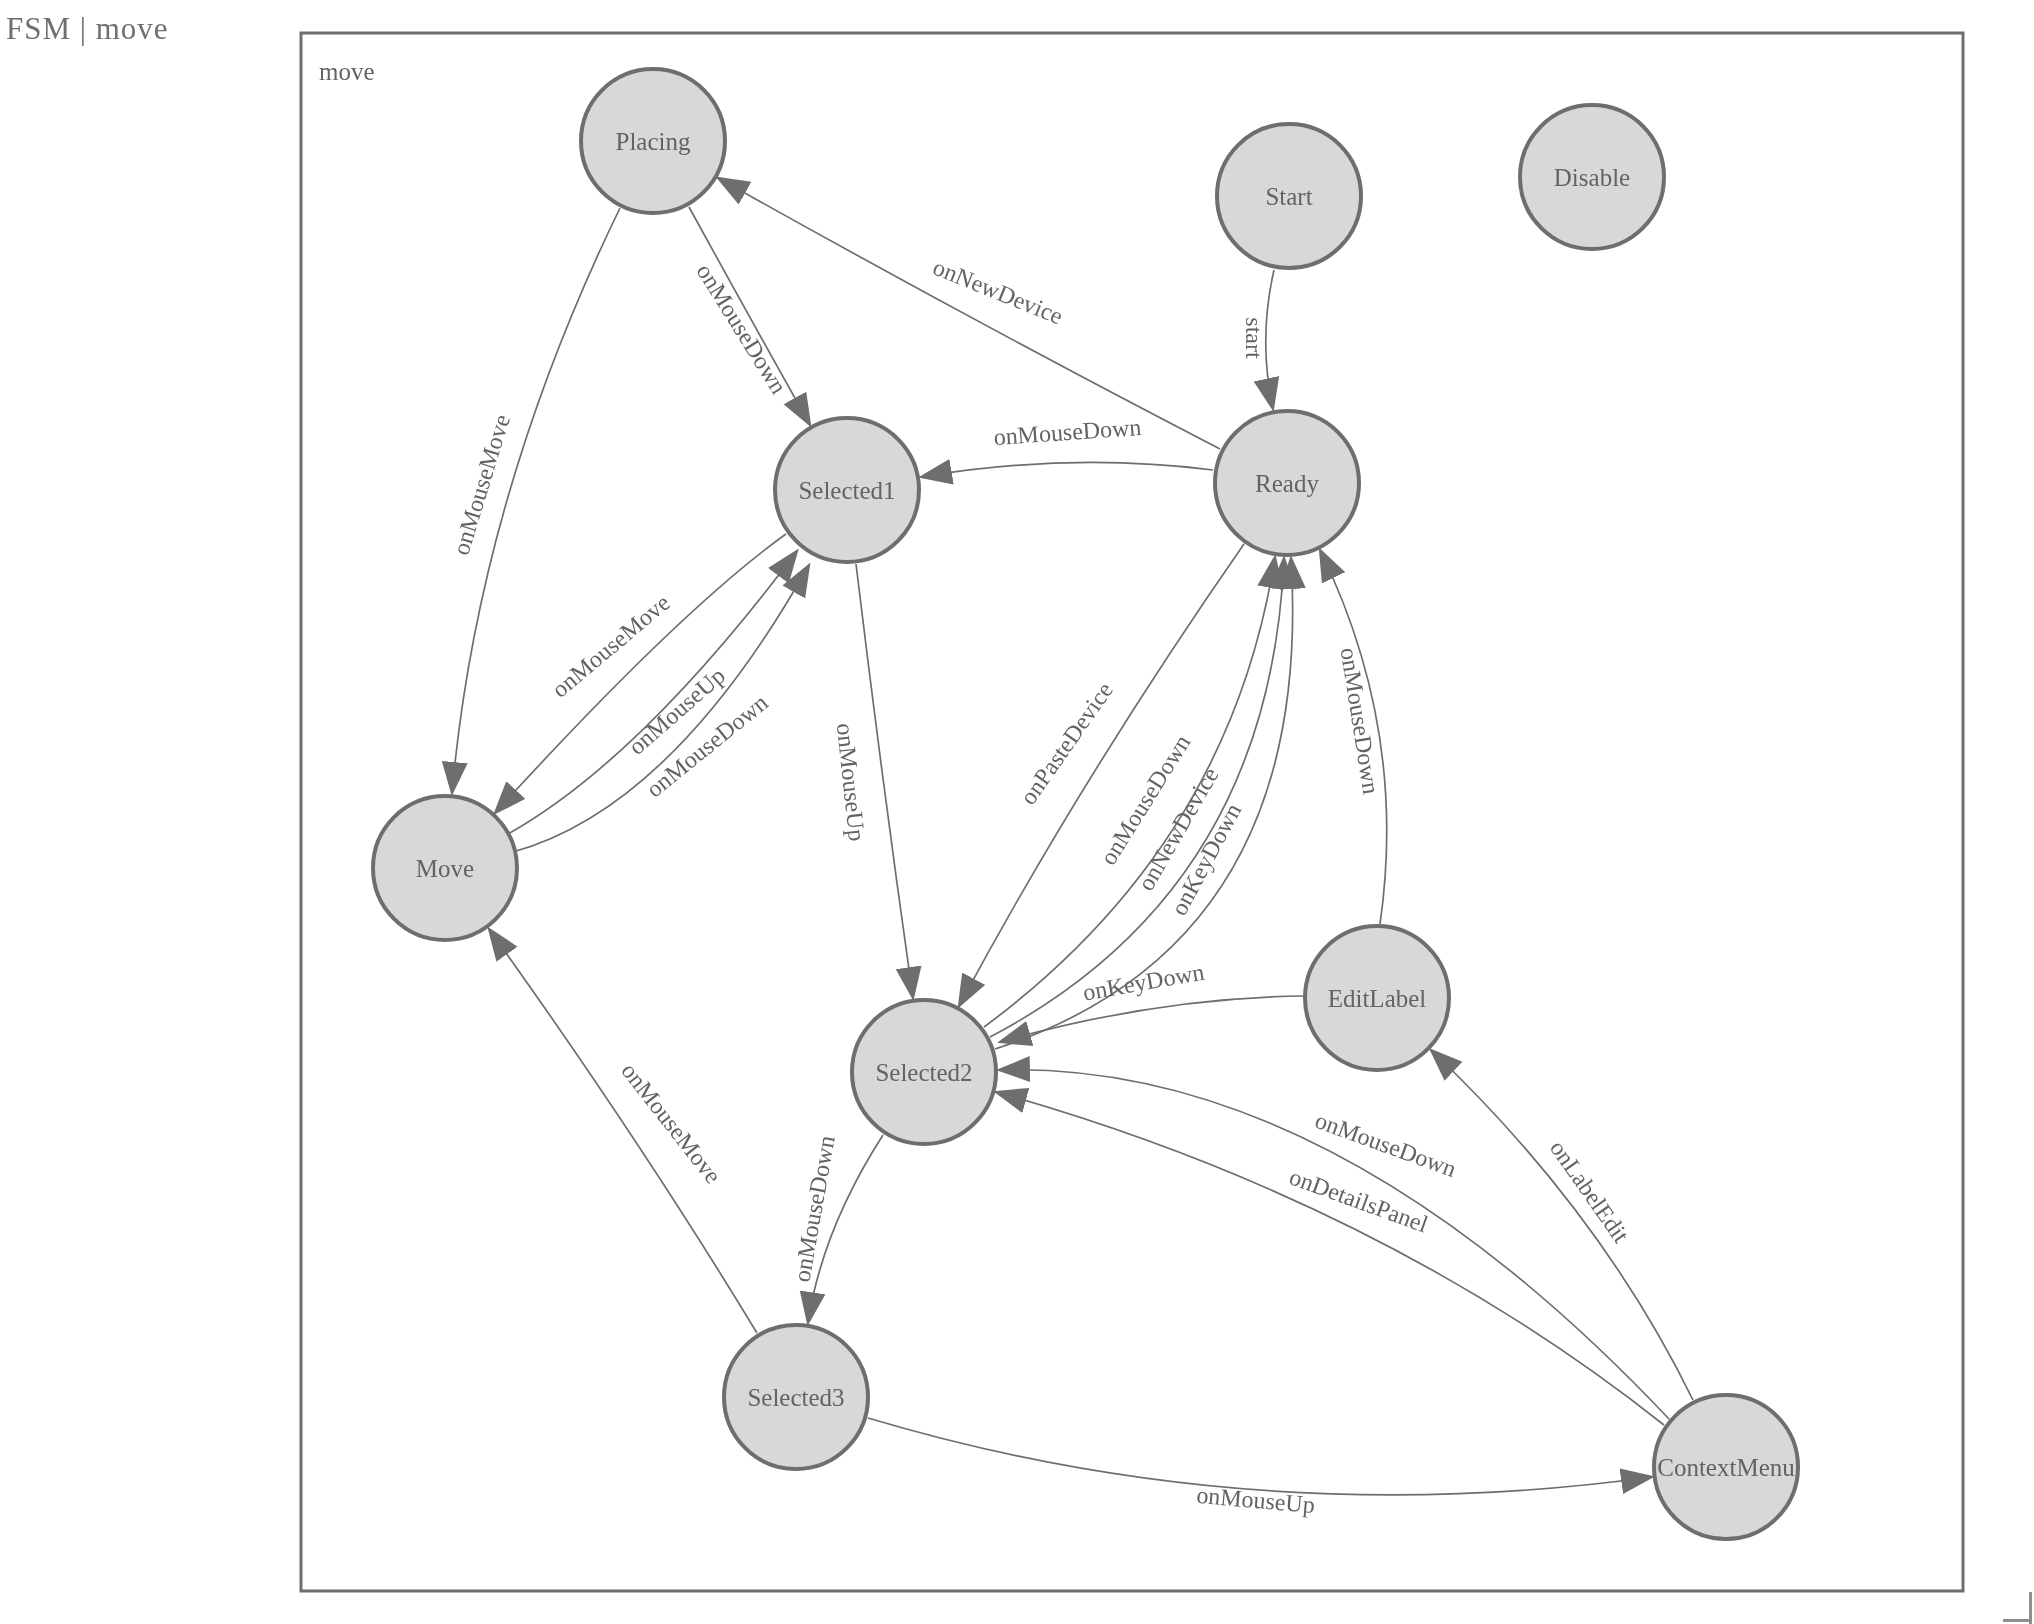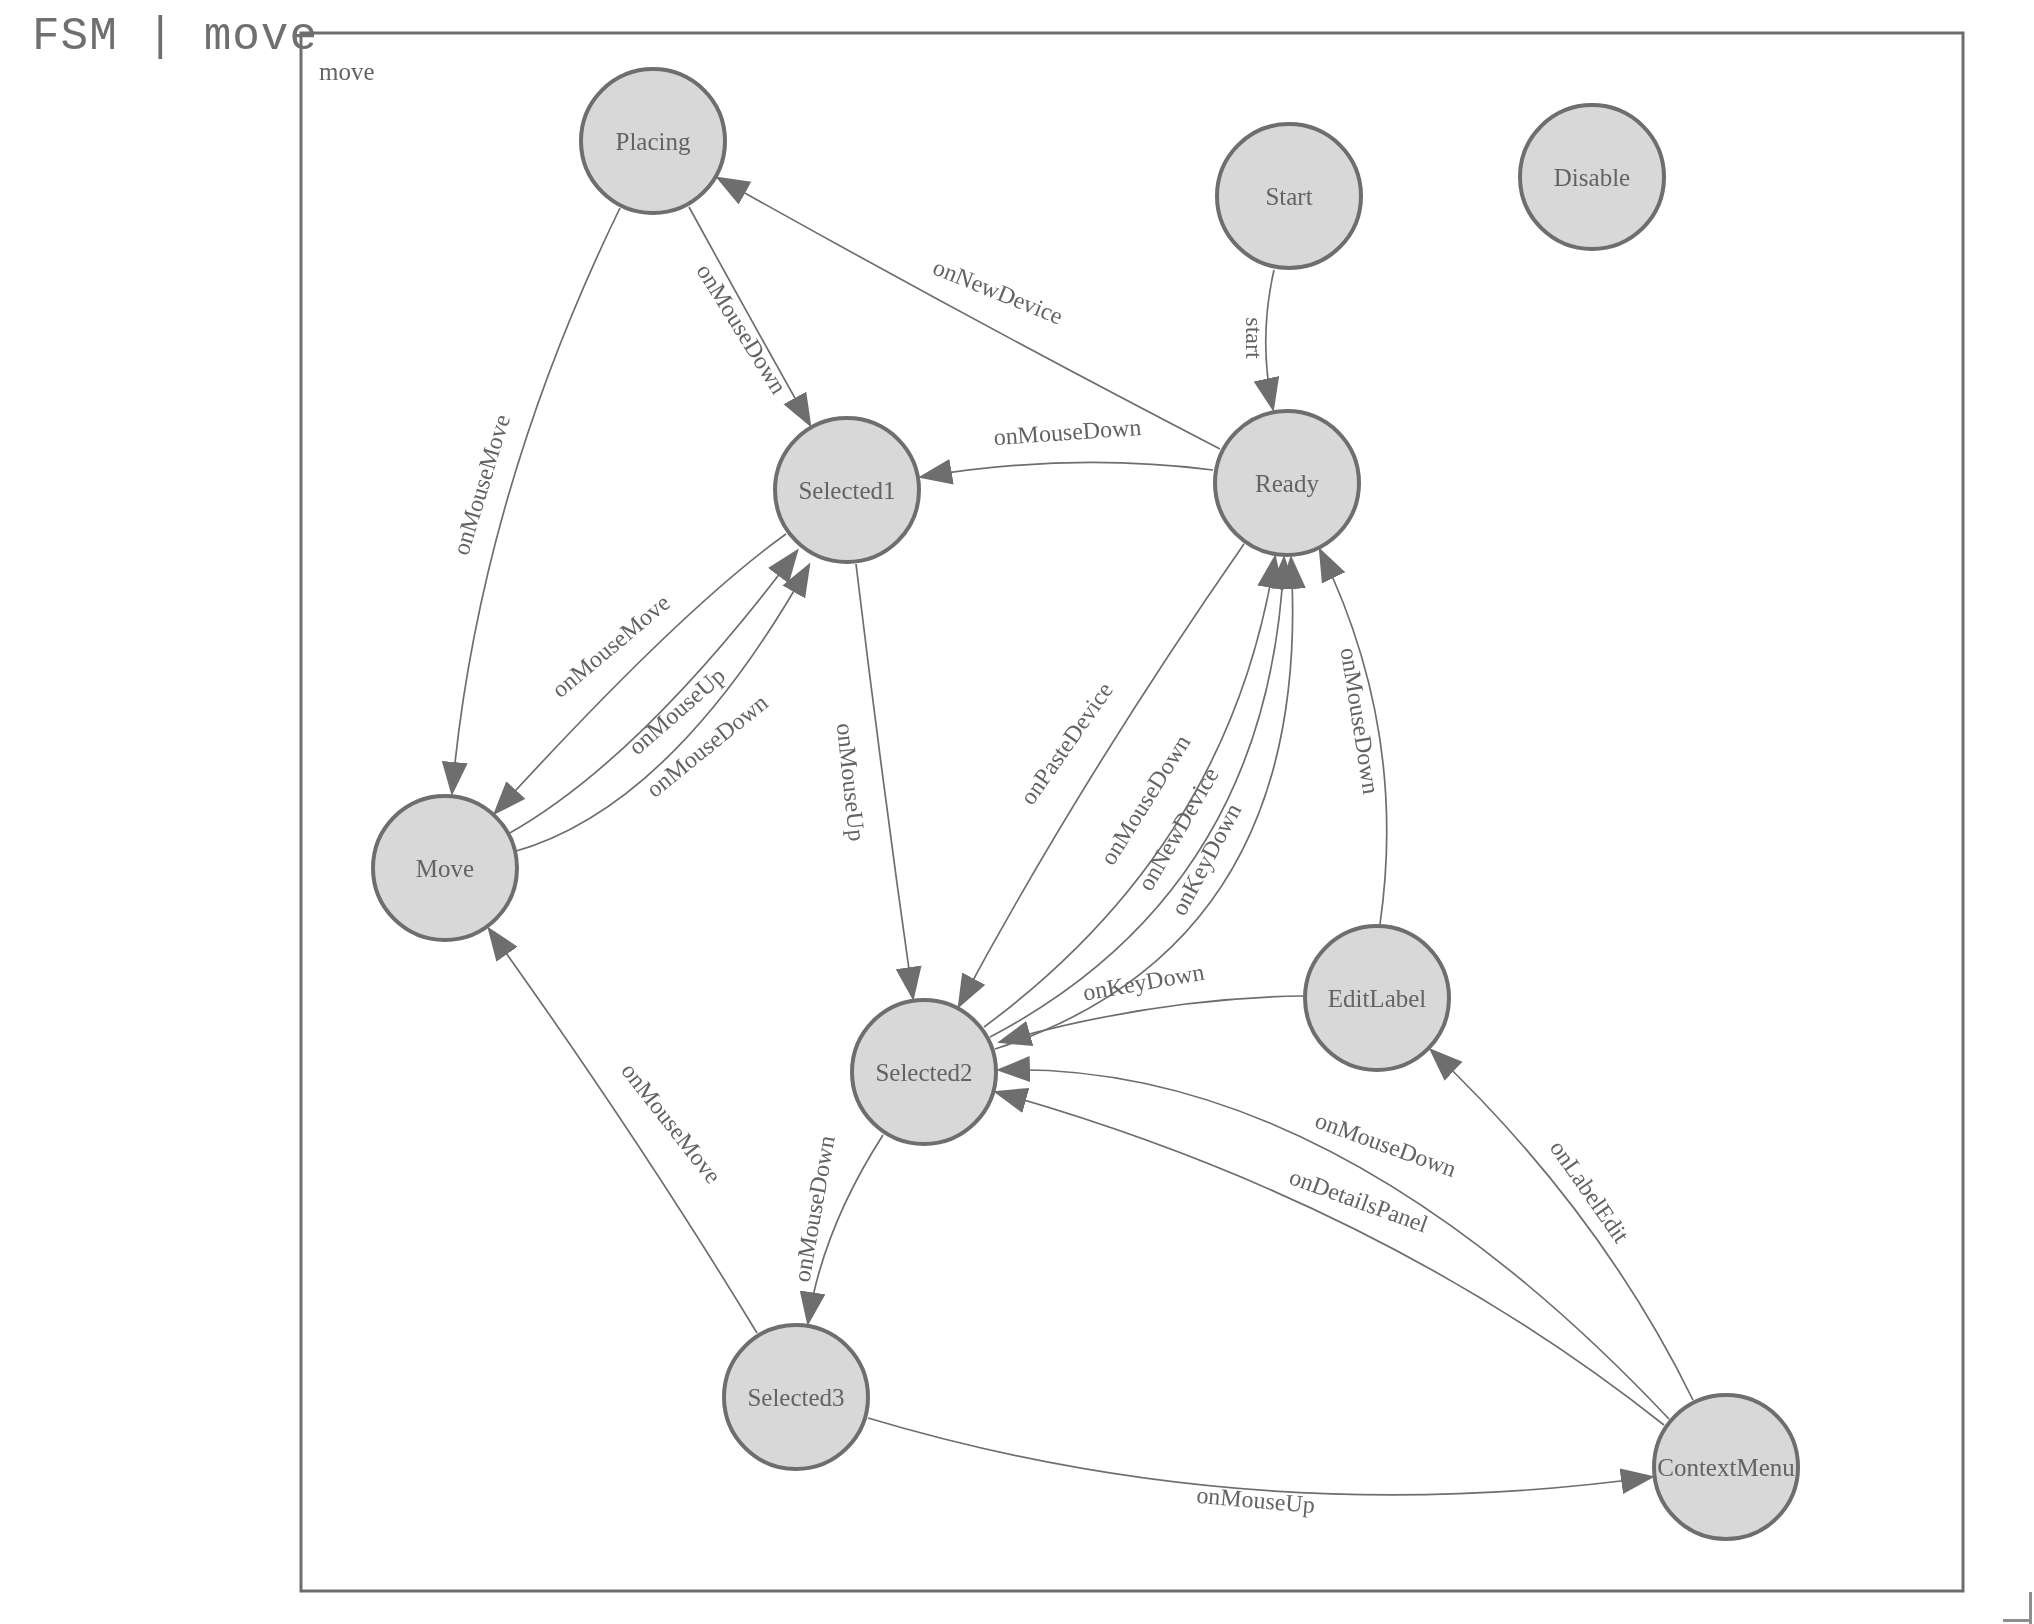--- a/index.html
+++ b/index.html
@@ -4,26 +4,25 @@
 <style>
   html,body{margin:0;padding:0;background:#fff;}
   .stage{
     position:relative;
     width:2034px;height:1624px;
     background:#fff;
     font-family:"Liberation Serif","DejaVu Serif",serif;
     overflow:hidden;
   }
   .page-title{
-    position:absolute;left:32px;top:12px;
-    font-size:46px;line-height:1.1;
+    position:absolute;left:6px;top:12px;
+    font-size:31px;line-height:1.1;
     color:var(--title,#6f6f6f);
     letter-spacing:1px;
     white-space:pre;
-    font-family:Liberation Mono, monospace;
   }
   #fsm-svg{position:absolute;left:0;top:0;}
   .box{fill:none;stroke:var(--edge,#6e6e6e);stroke-width:3;}
   .box-label{fill:var(--text,#4f4f4f);font-size:25px;font-family:"Liberation Serif","DejaVu Serif",serif;}
   .edge{fill:none;stroke:var(--edge,#6e6e6e);stroke-width:1.7;}
   .edge-label{
     fill:var(--text,#636363);font-size:24px;text-anchor:middle;
     font-family:"Liberation Serif","DejaVu Serif",serif;
   }
   .node{fill:var(--node_fill,#d8d8d8);stroke:var(--node_stroke,#6e6e6e);stroke-width:4;}

